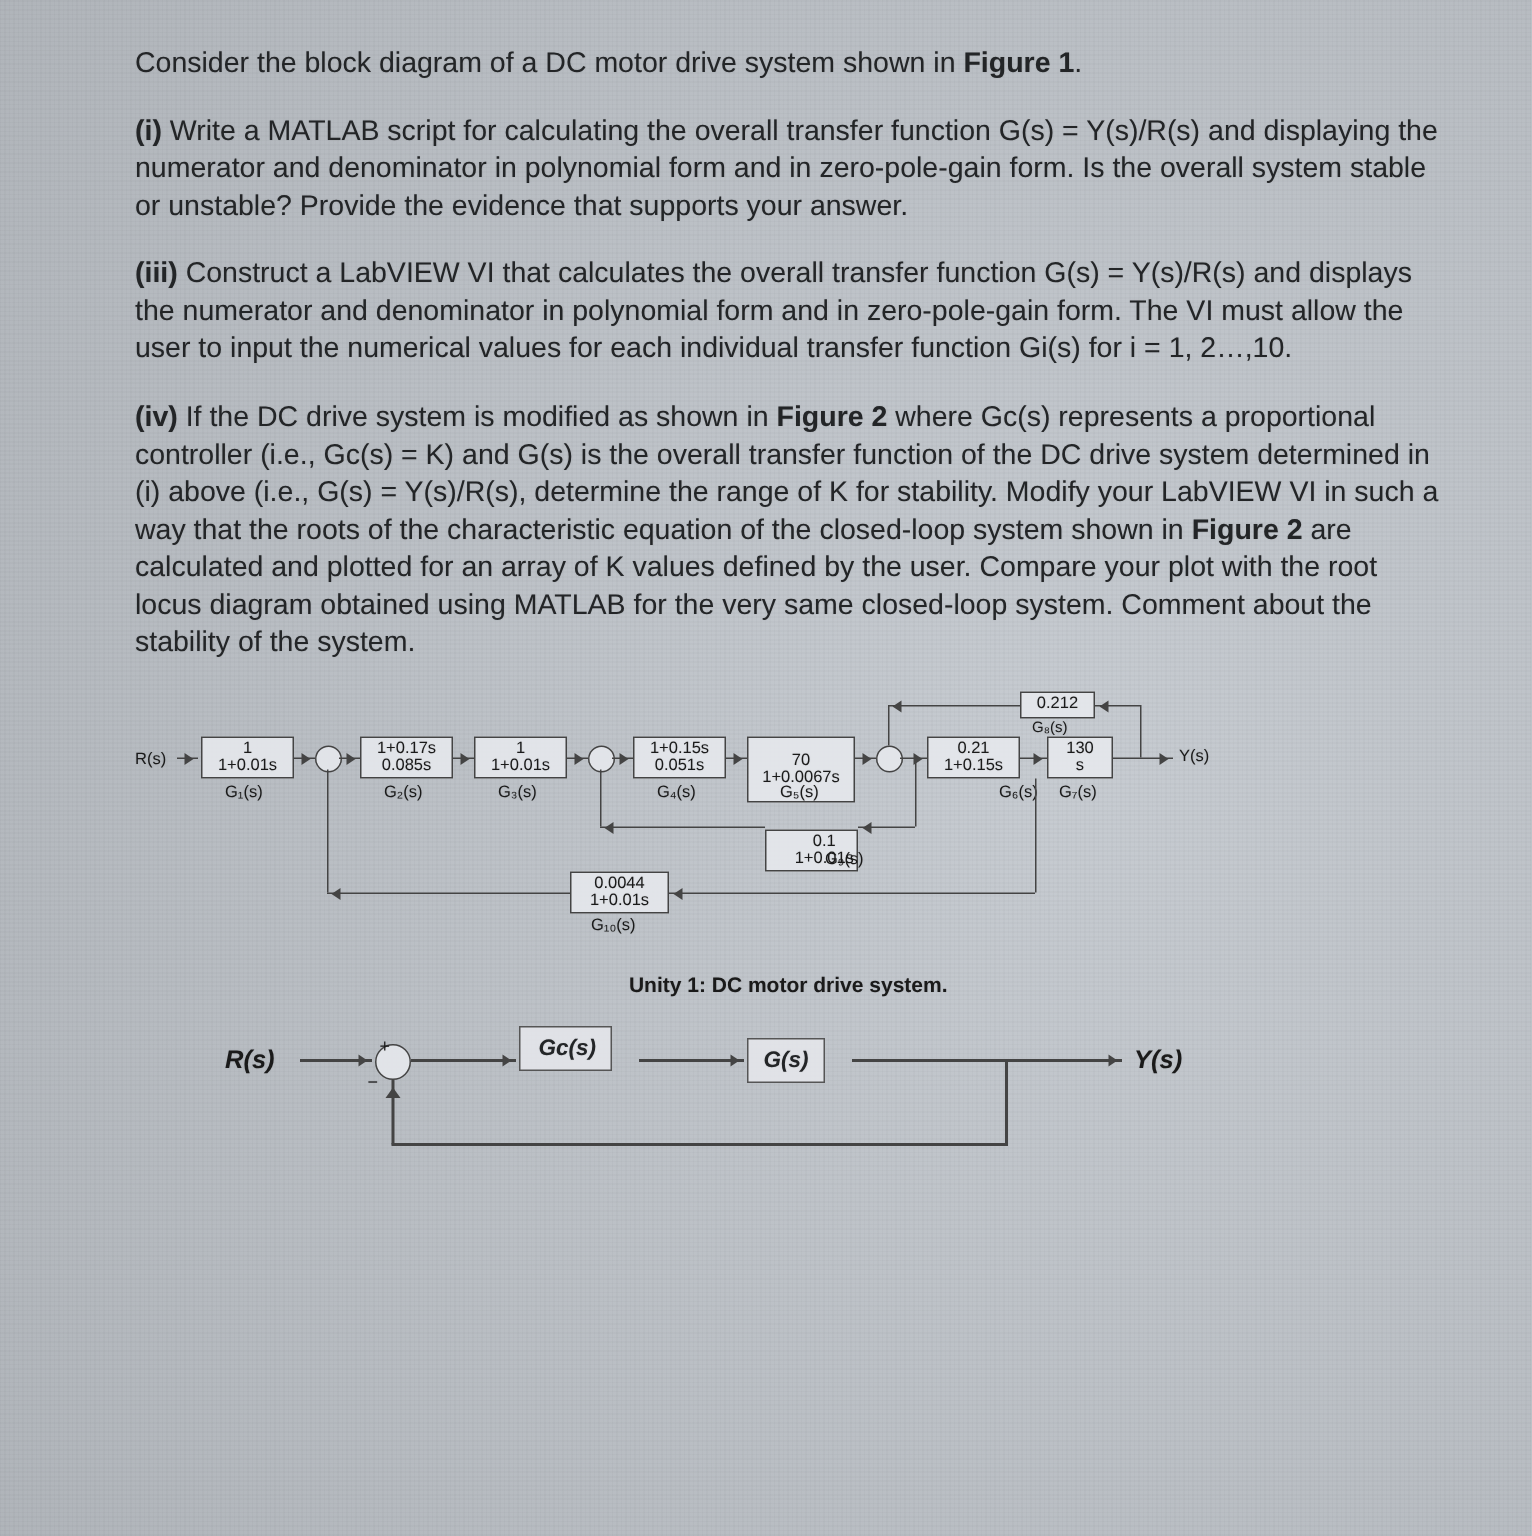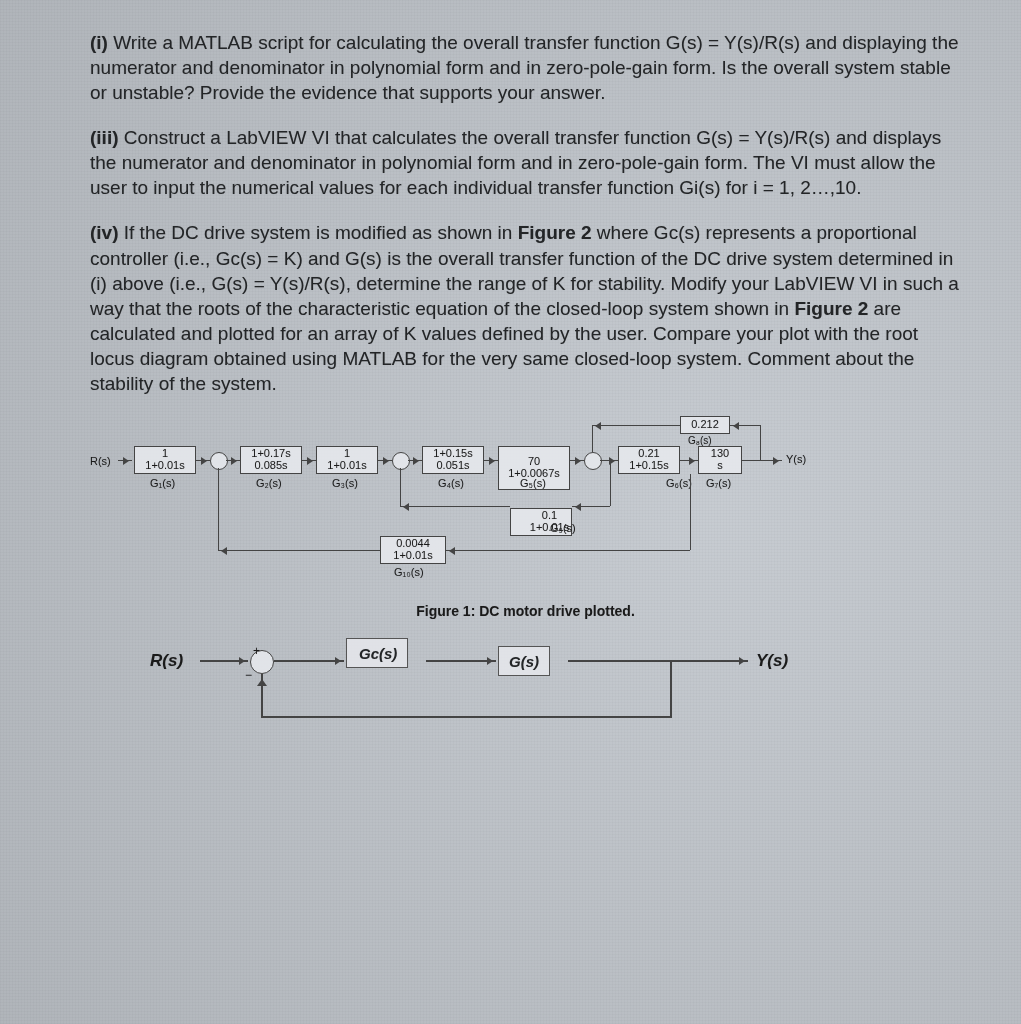--- a/index.html
+++ b/index.html
@@ -34,20 +34,23 @@
   .outline{border:1px solid #555;background:rgba(230,232,236,.85);padding:4px 14px;}
   
   .d2{position:relative;height:120px;}
   .d2 .blk{font-size:15px;padding:4px 10px;}
 </style>
 </head>
 <body>
 
 <div class="page">
 
+  <p>
+    <span>Consider the block diagram of a DC motor drive system shown in </span><b>Figure 1</b><span>.</span>
+  </p>
 
   <p>
     <b>(i) </b><span>Write a MATLAB script for calculating the overall transfer function G(s) = Y(s)/R(s) and displaying the numerator and denominator in polynomial form and in zero-pole-gain form. Is the overall system stable or unstable? Provide the evidence that supports your answer.</span>
   </p>
 
 
   <p>
     <b>(iii) </b><span>Construct a LabVIEW VI that calculates the overall transfer function G(s) = Y(s)/R(s) and displays the numerator and denominator in polynomial form and in zero-pole-gain form. The VI must allow the user to input the numerical values for each individual transfer function Gi(s) for i = 1, 2…,10.</span>
   </p>
 
@@ -127,21 +130,21 @@
 
       <div class="blk" style="left:290px;top:120px;width:66px;height:28px;white-space:pre-line;">0.0044
 1+0.01s</div>
       <span class="lbl" style="left:304px;top:149px;">G₁₀(s)</span>
       <div class="vline" style="left:600px;top:58px;height:76px;"></div>
       <div class="arrow" style="left:356px;top:134px;width:244px;transform:scaleX(-1);"></div>
       <div class="vline" style="left:128px;top:52px;height:82px;"></div>
       <div class="arrow" style="left:128px;top:134px;width:162px;transform:scaleX(-1);"></div>
 
     </div>
-    <div class="caption">Figure 1: DC motor drive plotted.</div>
+    <div class="caption">Unity 1: DC motor drive system.</div>
   </div>
 
   <div class="fig-area">
     <div class="d2">
 
       <span class="lbl big" style="left:60px;top:16px;font-style:italic;">R(s)</span>
       <div class="arrow" style="left:110px;top:26px;width:48px;height:2px;"></div>
 
       <div class="sum" style="left:160px;top:16px;width:22px;height:22px;"></div>
       <span class="lbl" style="left:163px;top:10px;font-size:12px;">+</span>

